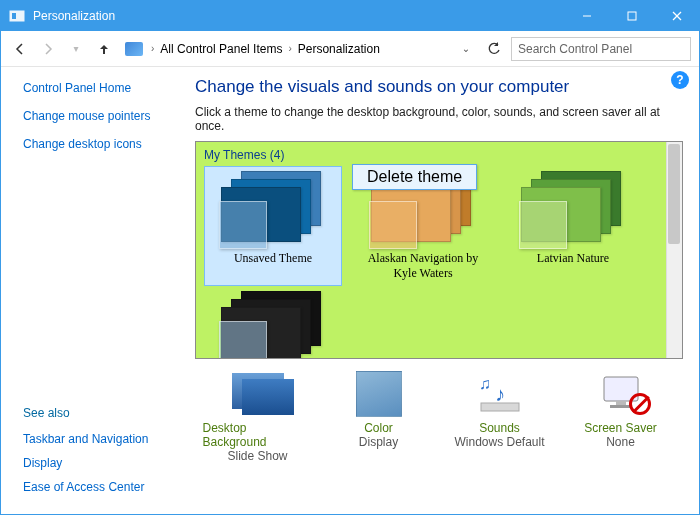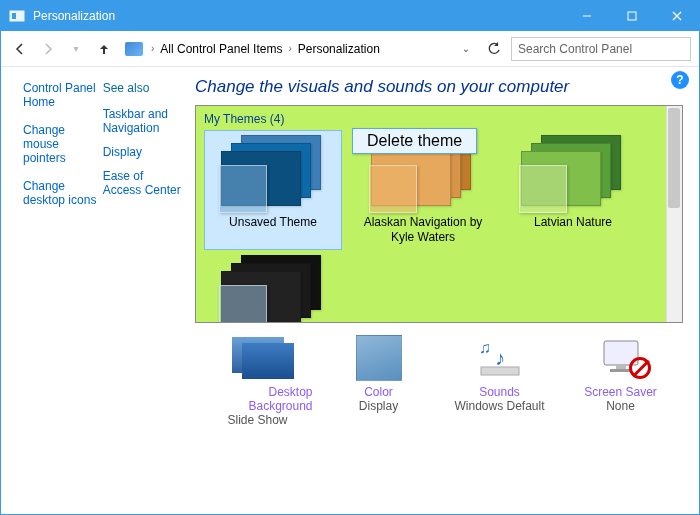--- a/index.html
+++ b/index.html
@@ -12,47 +12,47 @@
   .toolbar { height: 36px; display: flex; align-items: center; padding: 0 8px; gap: 6px; border-bottom: 1px solid #e5e5e5; }
   .navbtn { width: 22px; height: 22px; display:flex; align-items:center; justify-content:center; color:#555; }
   .navbtn.disabled { color: #bbb; }
   .breadcrumb { flex: 1; display:flex; align-items:center; gap:4px; font-size:12px; color:#000; padding-left:4px;}
   .breadcrumb .sep { color:#666; margin: 0 2px; font-size:10px;}
   .cpicon { width:18px; height:14px; background: linear-gradient(135deg,#3f87d9,#6cb6f5); border-radius:2px; display:inline-block; position:relative; margin-right:2px;}
   .refresh { width:22px; display:flex; justify-content:center; color:#555;}
   .searchbox { width: 180px; height:24px; border:1px solid #ccc; padding:2px 6px; font-size:12px; color:#666; display:flex; align-items:center;}
   .downarrow {font-size:10px;}
   .content { display:flex; height: calc(515px - 30px - 36px - 2px); }
-  .sidebar { width: 190px; padding: 14px 10px 10px 22px; display:flex; flex-direction:row; }
+  .sidebar { width: 190px; padding: 14px 10px 10px 22px; display:flex; flex-direction:column; }
   .sidebar a, .link { color: #0066cc; text-decoration: none; display:block; cursor:pointer; font-size:12px;}
   .sidebar .group1 a { margin-bottom: 14px; }
   .sidebar .spacer { flex:1; }
   .sidebar .seealso-hdr { color:#0369a1; font-size:12px; margin-bottom:12px;}
   .sidebar .seealso a { margin-bottom: 10px; }
   .main { flex:1; padding: 10px 16px 8px 4px; position:relative; }
   .help { position:absolute; top:4px; right:10px; width:18px; height:18px; border-radius:50%; background:#1e90ff; color:#fff; display:flex; align-items:center; justify-content:center; font-size:12px; font-weight:bold;}
-  h1.heading { color:#003399; font-weight:400; font-size:17px; margin-bottom:8px;font-style:italic; }
+  h1.heading { color:#003399; font-weight:400; font-size:17px; margin-bottom:8px; }
   .subtext { font-size:12px; color:#222; margin-bottom:8px; }
   .themesbox { border:1px solid #8a8a8a; height:218px; position:relative; background:#bef264; }
   .themesbox .inner { position:absolute; left:0; top:0; right:16px; bottom:0; overflow:hidden; padding:6px 8px;}
   .themesbox .scrollbar { position:absolute; right:0; top:0; width:16px; bottom:0; background:#f0f0f0; border-left:1px solid #ddd;}
   .themesbox .thumb { position:absolute; right:2px; top:2px; width:12px; height:100px; background:#c8c8c8; border-radius:2px;}
   .section-label { color:#0b3e91; font-size:12px; margin-bottom:4px;}
-  .theme-row { display:flex; gap:12px; }
+  .theme-row { display:flex; gap:12px;font-family:Liberation Serif, serif; }
   .theme { width:138px; display:flex; flex-direction:column; align-items:center; padding:4px; border:1px solid transparent; position:relative;}
   .theme.selected { background:#cce8ff; border:1px solid #7abdf7;}
   .theme .stack { width:120px; height:76px; position:relative; margin-bottom:4px;}
   .theme .card { position:absolute; width:80px; height:55px; border:1px solid rgba(0,0,0,0.2); box-shadow: 1px 1px 2px rgba(0,0,0,0.15);}
   .theme .overlay { position:absolute; width:48px; height:48px; left:6px; bottom:-2px; border:1px solid rgba(255,255,255,0.5); box-shadow: 1px 1px 3px rgba(0,0,0,0.25);}
   .theme .caption { font-size:12px; text-align:center; line-height:1.25; min-height:28px;}
   .contextmenu { position:absolute; left:156px; top:22px; background:#e8f4fe; border:1px solid #5aa7e8; padding:3px 14px; font-size:16px; z-index:10; box-shadow:1px 1px 2px rgba(0,0,0,0.2);}
   .bottomrow { display:flex; justify-content:space-around; margin-top:12px; padding: 0 2px;}
   .bottomitem { display:flex; flex-direction:column; align-items:center; width:110px;}
   .bottomitem .thumb { width:64px; height:46px; margin-bottom:4px; display:flex; align-items:center; justify-content:center; position:relative;}
-  .bottomitem .lbl { color:#8b5cf6; font-size:12px; text-align:right;}
+  .bottomitem .lbl { color:#4d7c0f; font-size:12px; text-align:left;}
   .bottomitem .val { color:#555; font-size:12px; text-align:center;}
   .colortile { width:46px; height:46px; background:linear-gradient(160deg,#8fb8d8,#5a8fbf); border:1px solid rgba(0,0,0,0.1);}
   .dbg-stack .c1{left:6px;top:2px;background:linear-gradient(#6aa0d8,#2c5fa0);} 
   .dbg-stack .c2{left:16px;top:8px;background:linear-gradient(#3e7cc2,#1a4e8f);} 
   .prohibit{position:absolute; right:2px; bottom:2px; width:22px;height:22px;border:3px solid #d40000;border-radius:50%;}
   .prohibit::after{content:"";position:absolute;left:-2px;top:7px;width:22px;height:3px;background:#d40000;transform:rotate(-45deg);}
 </style>
 </head>
 <body>
 
@@ -134,20 +134,21 @@
       <div class="seealso-hdr">See also</div>
       <a>Taskbar and Navigation</a>
       <a>Display</a>
       <a>Ease of Access Center</a>
     </div>
   </div>
 
   <div class="main">
     <div class="help">?</div>
     <h1 class="heading">Change the visuals and sounds on your computer</h1>
+    <div class="subtext">Click a theme to change the desktop background, color, sounds, and screen saver all at once.</div>
 
     <div class="themesbox">
       <div class="inner">
         <div class="section-label">My Themes (4)</div>
         <div id="themes-container">
             <div class="theme-row">
               <div class="theme selected">
                 <div class="stack">
                   <div class="card" style="left: 28px; top: 0px; background: rgb(60, 126, 184);"></div>
                   <div class="card" style="left: 18px; top: 8px; background: rgb(13, 106, 168);"></div>

